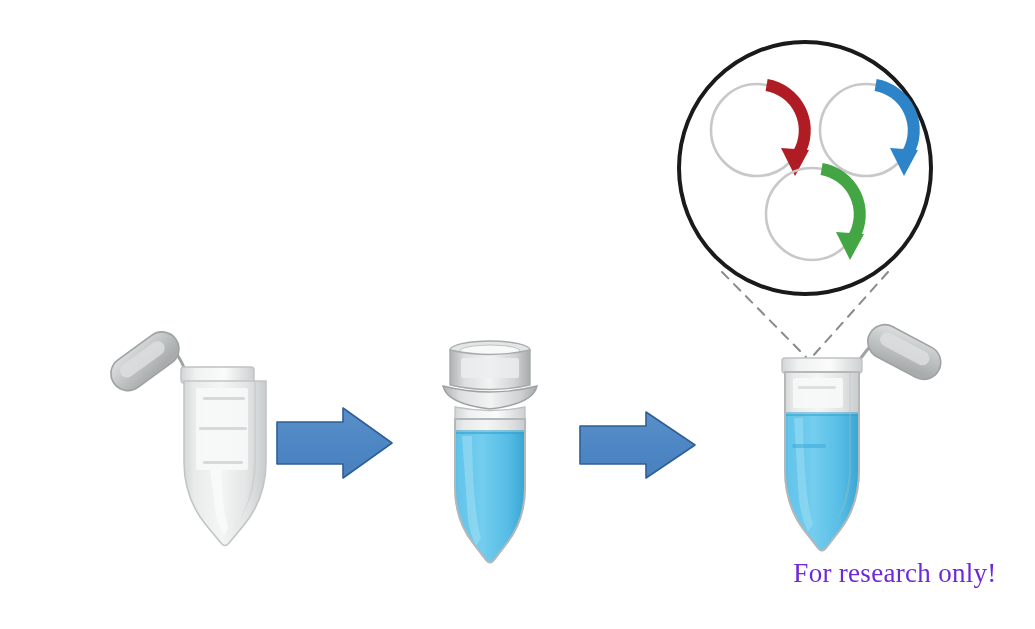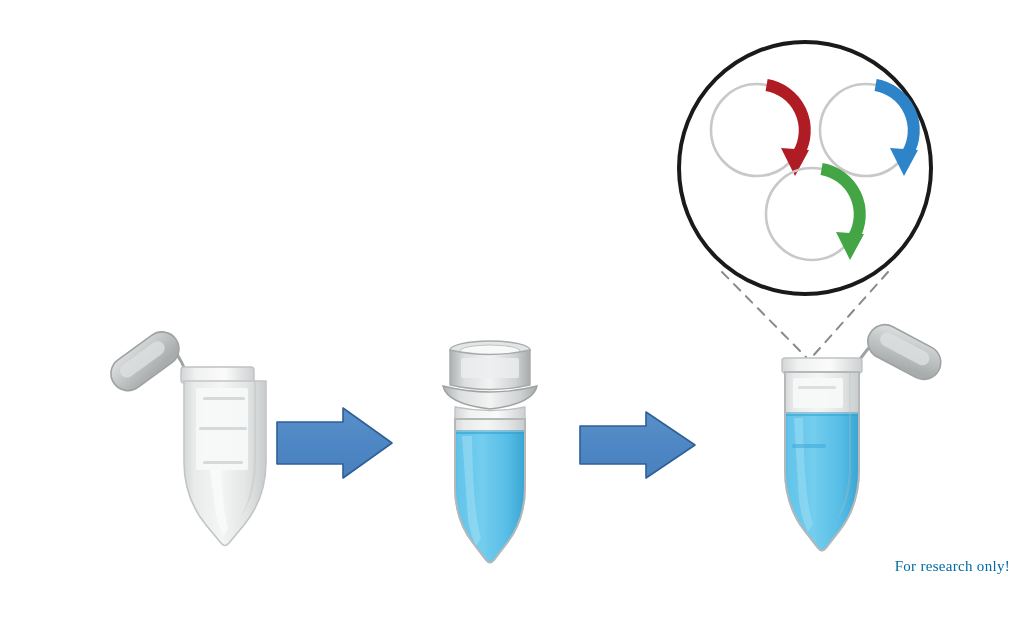--- a/index.html
+++ b/index.html
@@ -25,24 +25,24 @@
     position: absolute;
     left: 0; top: 0;
     width: 1035px;
     height: 629px;
   }
   .caption {
     position: absolute;
     left: 780px;
     top: 558px;
     width: 230px;
-    text-align: right;
+    text-align: center;
     font-family: "Liberation Serif", "DejaVu Serif", serif;
-    font-size: 15px;
-    color: #0369a1;
+    font-size: 27px;
+    color: #6d28d9;
     letter-spacing: 0.3px;
     white-space: nowrap;
   }
 </style>
 </head>
 <body>
 
 <div id="stage">
 
   <svg id="scene" viewBox="0 0 1035 629" xmlns="http://www.w3.org/2000/svg">

